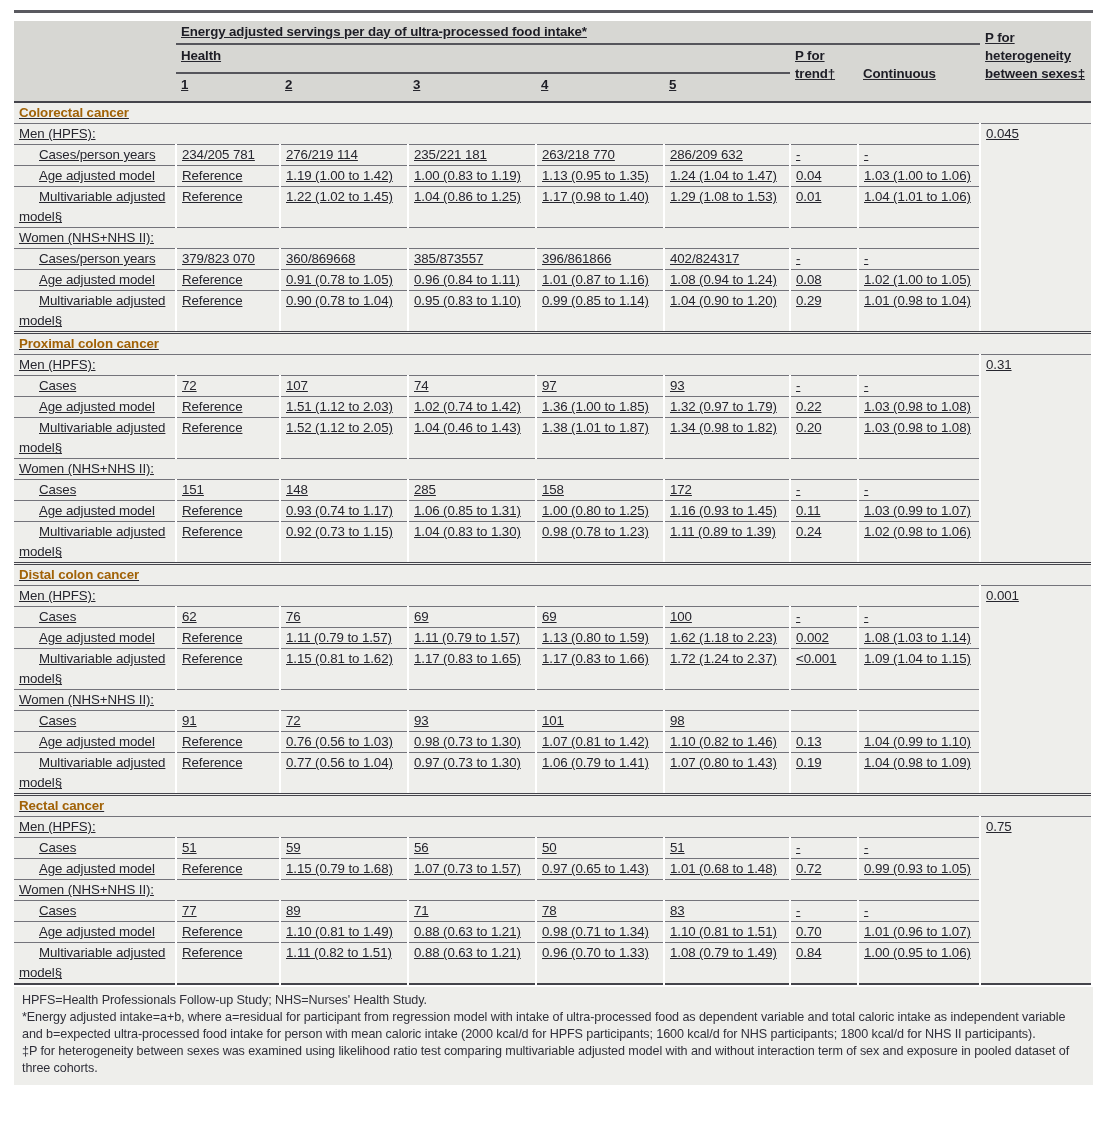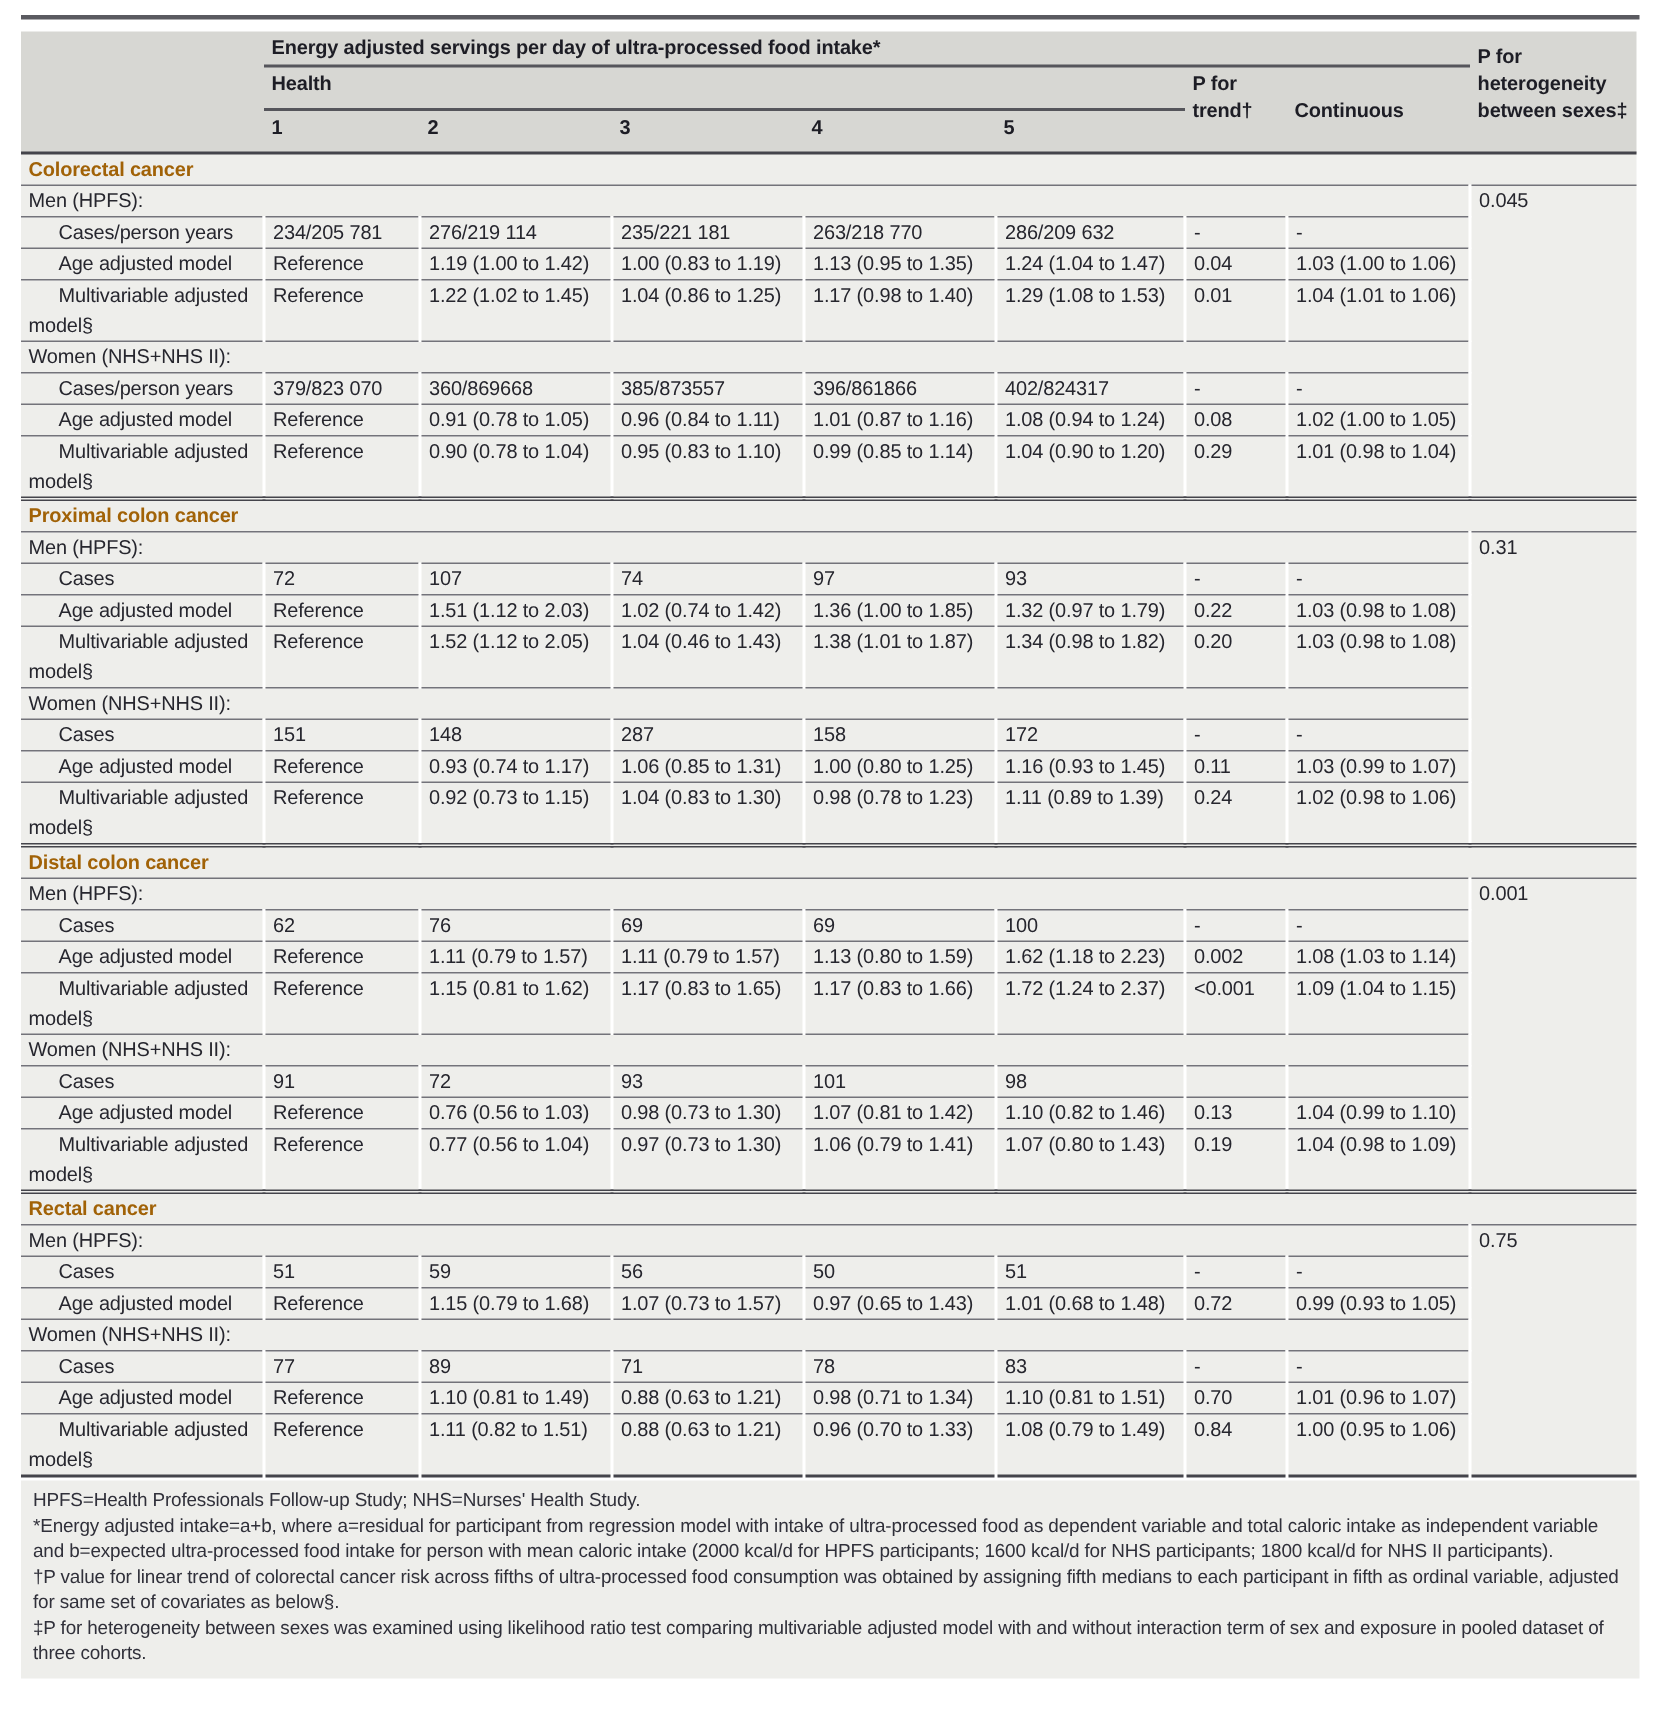--- a/index.html
+++ b/index.html
@@ -11,21 +11,21 @@
     color: #26262e;
   }
   .page { width: 1107px; padding: 10px 14px 0 14px; }
   .top-rule { height: 3px; background: #5a5a60; margin-bottom: 8px; }
   .table-title {
     font-size: 16.5px; font-weight: 700; letter-spacing: -0.3px;
     line-height: 22px; color: #15151d; margin: 0 0 8px 0;
   }
   table.results {
     width: 981px; border-collapse: collapse; table-layout: fixed;
-    font-size: 13.3px; letter-spacing: -0.1px;
+    font-size: 13.3px; letter-spacing: -0.1px; text-decoration: underline;
   }
   thead th {
     background: #d7d7d3; text-align: left; font-weight: 700;
     padding: 2px 5px; line-height: 18px; vertical-align: top; color: #1d1d25;
   }
   th.corner { width: 162px; }
   th.spanner { border-bottom: 2px solid #55555b; }
   th.fifths-spanner { border-bottom: 2px solid #55555b; }
   th.valign-b { vertical-align: bottom; padding-bottom: 18px; }
   tbody td {
@@ -194,21 +194,21 @@
           <td class="val">0.20</td>
           <td class="val">1.03 (0.98 to 1.08)</td>
         </tr>
         <tr class="group-row">
           <td class="group-label" colspan="8">Women (NHS+NHS II):</td>
         </tr>
         <tr class="data-row">
           <td class="row-label">Cases</td>
           <td class="val">151</td>
           <td class="val">148</td>
-          <td class="val">287</td>
+          <td class="val">285</td>
           <td class="val">158</td>
           <td class="val">172</td>
           <td class="val">-</td>
           <td class="val">-</td>
         </tr>
         <tr class="data-row">
           <td class="row-label">Age adjusted model</td>
           <td class="val">Reference</td>
           <td class="val">0.93 (0.74 to 1.17)</td>
           <td class="val">1.06 (0.85 to 1.31)</td>
@@ -356,17 +356,16 @@
           <td class="val">1.08 (0.79 to 1.49)</td>
           <td class="val">0.84</td>
           <td class="val">1.00 (0.95 to 1.06)</td>
         </tr>
       </tbody>
   </table>
 
   <div class="footnotes">
     <p>HPFS=Health Professionals Follow-up Study; NHS=Nurses' Health Study.</p>
     <p>*Energy adjusted intake=a+b, where a=residual for participant from regression model with intake of ultra-processed food as dependent variable and total caloric intake as independent variable and b=expected ultra-processed food intake for person with mean caloric intake (2000 kcal/d for HPFS participants; 1600 kcal/d for NHS participants; 1800 kcal/d for NHS II participants).</p>
-    <p>†P value for linear trend of colorectal cancer risk across fifths of ultra-processed food consumption was obtained by assigning fifth medians to each participant in fifth as ordinal variable, adjusted for same set of covariates as below§.</p>
     <p>‡P for heterogeneity between sexes was examined using likelihood ratio test comparing multivariable adjusted model with and without interaction term of sex and exposure in pooled dataset of three cohorts.</p>
 
   </div>
 </div>
 
 </body></html>

